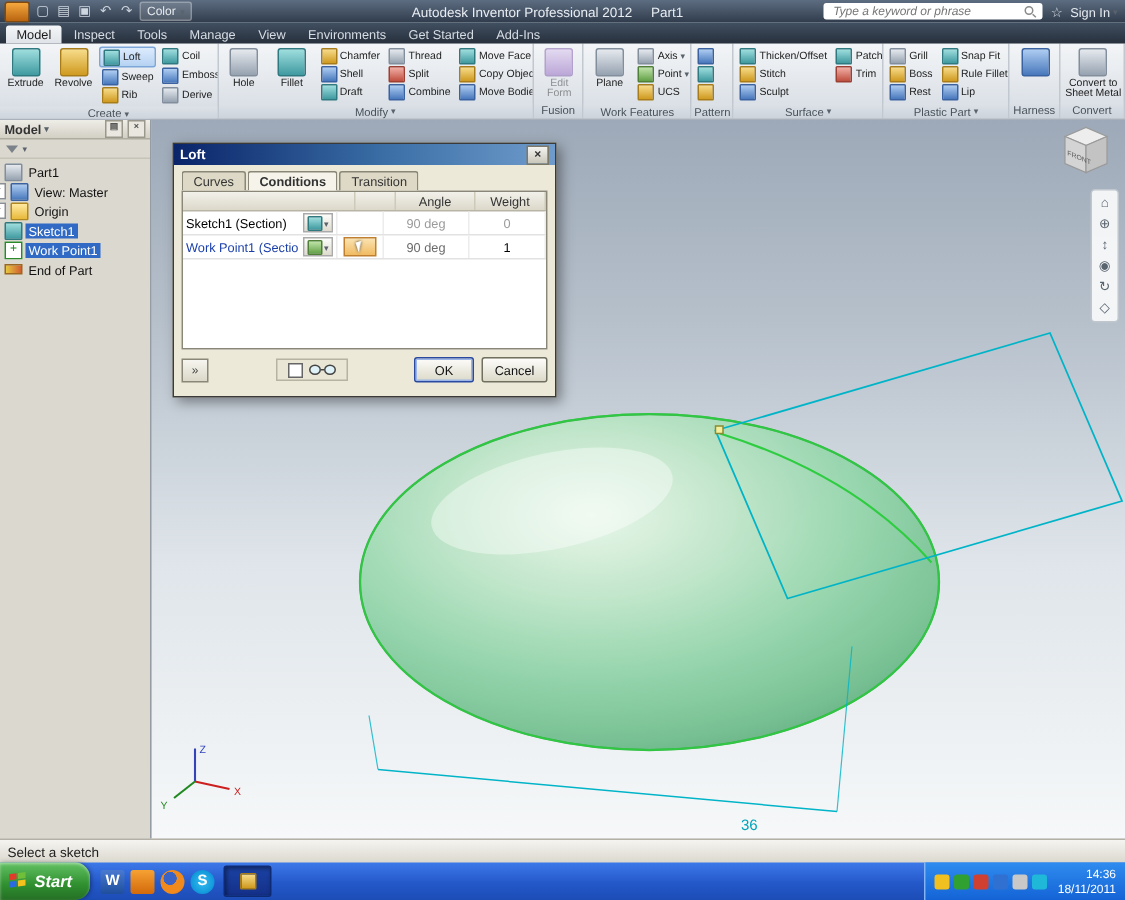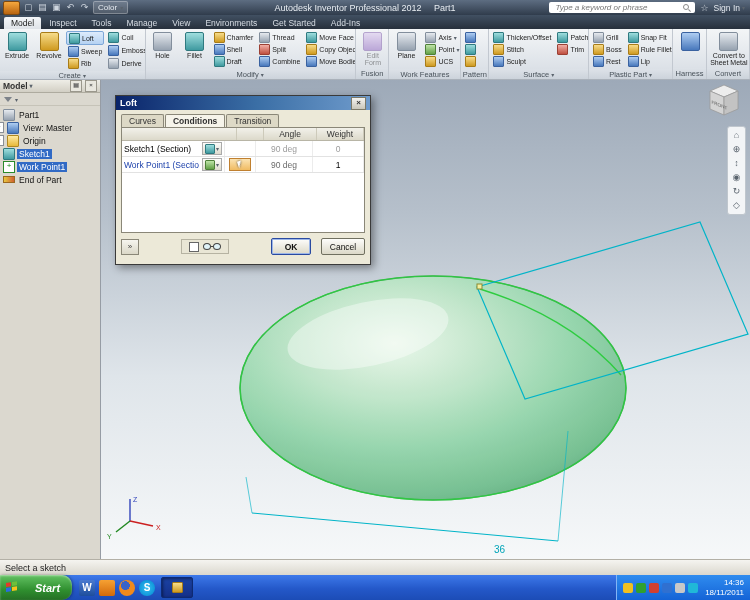--- a/index.html
+++ b/index.html
@@ -72,21 +72,21 @@
   .viewport svg.scene{position:absolute;left:0;top:0;}
   .viewcube{position:absolute;right:5px;top:3px;width:42px;height:40px;}
   .navbar{position:absolute;right:4px;top:47px;width:17px;background:rgba(248,250,251,.92);border:1px solid #bfc6cd;border-radius:3px;display:flex;flex-direction:column;align-items:center;padding:2px 0;gap:1px;}
   .nav-ic{width:13px;height:13px;font-size:9px;color:#5a646e;line-height:13px;text-align:center;}
 
   
   .statusbar{position:absolute;left:0;right:0;top:559px;height:16px;background:linear-gradient(#f5f4f0,#d9d6cc);border-top:1px solid #b3b0a6;display:flex;align-items:center;font-size:9px;color:#222;padding-left:5px;z-index:5;}
 
   
   .taskbar{position:absolute;left:0;right:0;top:575px;height:25px;background:linear-gradient(#3d79ea,#2458c9 55%,#1c4cb6);display:flex;align-items:center;z-index:6;}
-  .startbtn{height:25px;padding:0 12px 0 6px;border-radius:0 10px 10px 0;background:linear-gradient(#63c263,#2f8f2f 60%,#256f25);display:flex;align-items:center;gap:16px;color:#fff;font-weight:bold;font-style:italic;font-size:11px;box-shadow:inset 0 1px 2px rgba(255,255,255,.45),1px 0 3px rgba(0,0,0,.35);}
+  .startbtn{height:25px;padding:0 12px 0 6px;border-radius:0 10px 10px 0;background:linear-gradient(#63c263,#2f8f2f 60%,#256f25);display:flex;align-items:center;gap:4px;color:#fff;font-weight:bold;font-style:italic;font-size:11px;box-shadow:inset 0 1px 2px rgba(255,255,255,.45),1px 0 3px rgba(0,0,0,.35);}
   .winflag{width:13px;height:11px;display:grid;grid-template-columns:5px 5px;grid-template-rows:4px 4px;gap:1px;transform:skewY(-8deg);}
   .winflag i{display:block;}
   .ql{display:flex;align-items:center;gap:4px;padding:0 7px;}
   .ql-ic{width:16px;height:16px;border-radius:2px;font-size:10px;color:#fff;line-height:16px;text-align:center;font-weight:bold;flex:none;}
   .word{background:linear-gradient(#4a7ad0,#1e4e9c);}
   .mail{background:linear-gradient(#f6a133,#d2690a);}
   .ffox{background:radial-gradient(circle at 40% 35%,#3a63c8 0 30%,#f08a1d 32% 70%,#c85a10 100%);border-radius:50%;}
   .skype{background:radial-gradient(#35bdf2,#0087cf);border-radius:50%;}
   .taskapp{height:19px;width:30px;margin-left:2px;background:linear-gradient(#1b42a4,#143089);border:1px solid #0e2a72;border-radius:2px;display:flex;align-items:center;justify-content:center;box-shadow:inset 1px 1px 3px rgba(0,0,0,.45);}
   .tray{margin-left:auto;height:25px;background:linear-gradient(#2f8cef,#1463d6);border-left:1px solid #83b5f6;display:flex;align-items:center;gap:3px;padding:0 6px;}
@@ -117,21 +117,21 @@
   .mid-val{color:#6b6b6b;}
   .blue-name{color:#1a3faa;}
   .dlg-foot{display:flex;align-items:center;margin:5px 5px 0;}
   .morebtn{width:16px;height:14px;border:1px solid #8a8778;background:linear-gradient(#f6f5ef,#dbd8c8);font-size:8px;line-height:13px;text-align:center;color:#444;}
   .previewbox{margin:0 auto;display:flex;align-items:center;gap:4px;border:1px solid #b6b3a2;height:13px;padding:0 7px;background:#e9e6d5;}
   .chk{width:8px;height:8px;border:1px solid #666;background:#fff;flex:none;}
   .glasses{display:flex;align-items:center;}
   .lens{width:6px;height:5px;border:1px solid #444;border-radius:50%;background:#dff2f8;}
   .bridge{width:2px;height:1px;background:#444;}
   .dbtn{height:15px;border:1px solid #707060;background:linear-gradient(#fdfdfb,#dcd9c8);font-size:8.5px;display:flex;align-items:center;justify-content:center;border-radius:2px;color:#111;}
-  .okbtn{width:38px;border:1px solid #2a4aa0;box-shadow:inset 0 0 0 1px #9cb6e8;margin-right:10px;font-weight:bold;}
+  .okbtn{width:38px;border:1px solid #2a4aa0;box-shadow:inset 0 0 0 1px #9cb6e8;margin-right:5px;}
   .cancelbtn{width:42px;}
 </style>
 </head>
 <body>
 
 <div class="screen">
 
   <div class="titlebar">
     <div class="qat">
       <span class="appbtn"></span>

